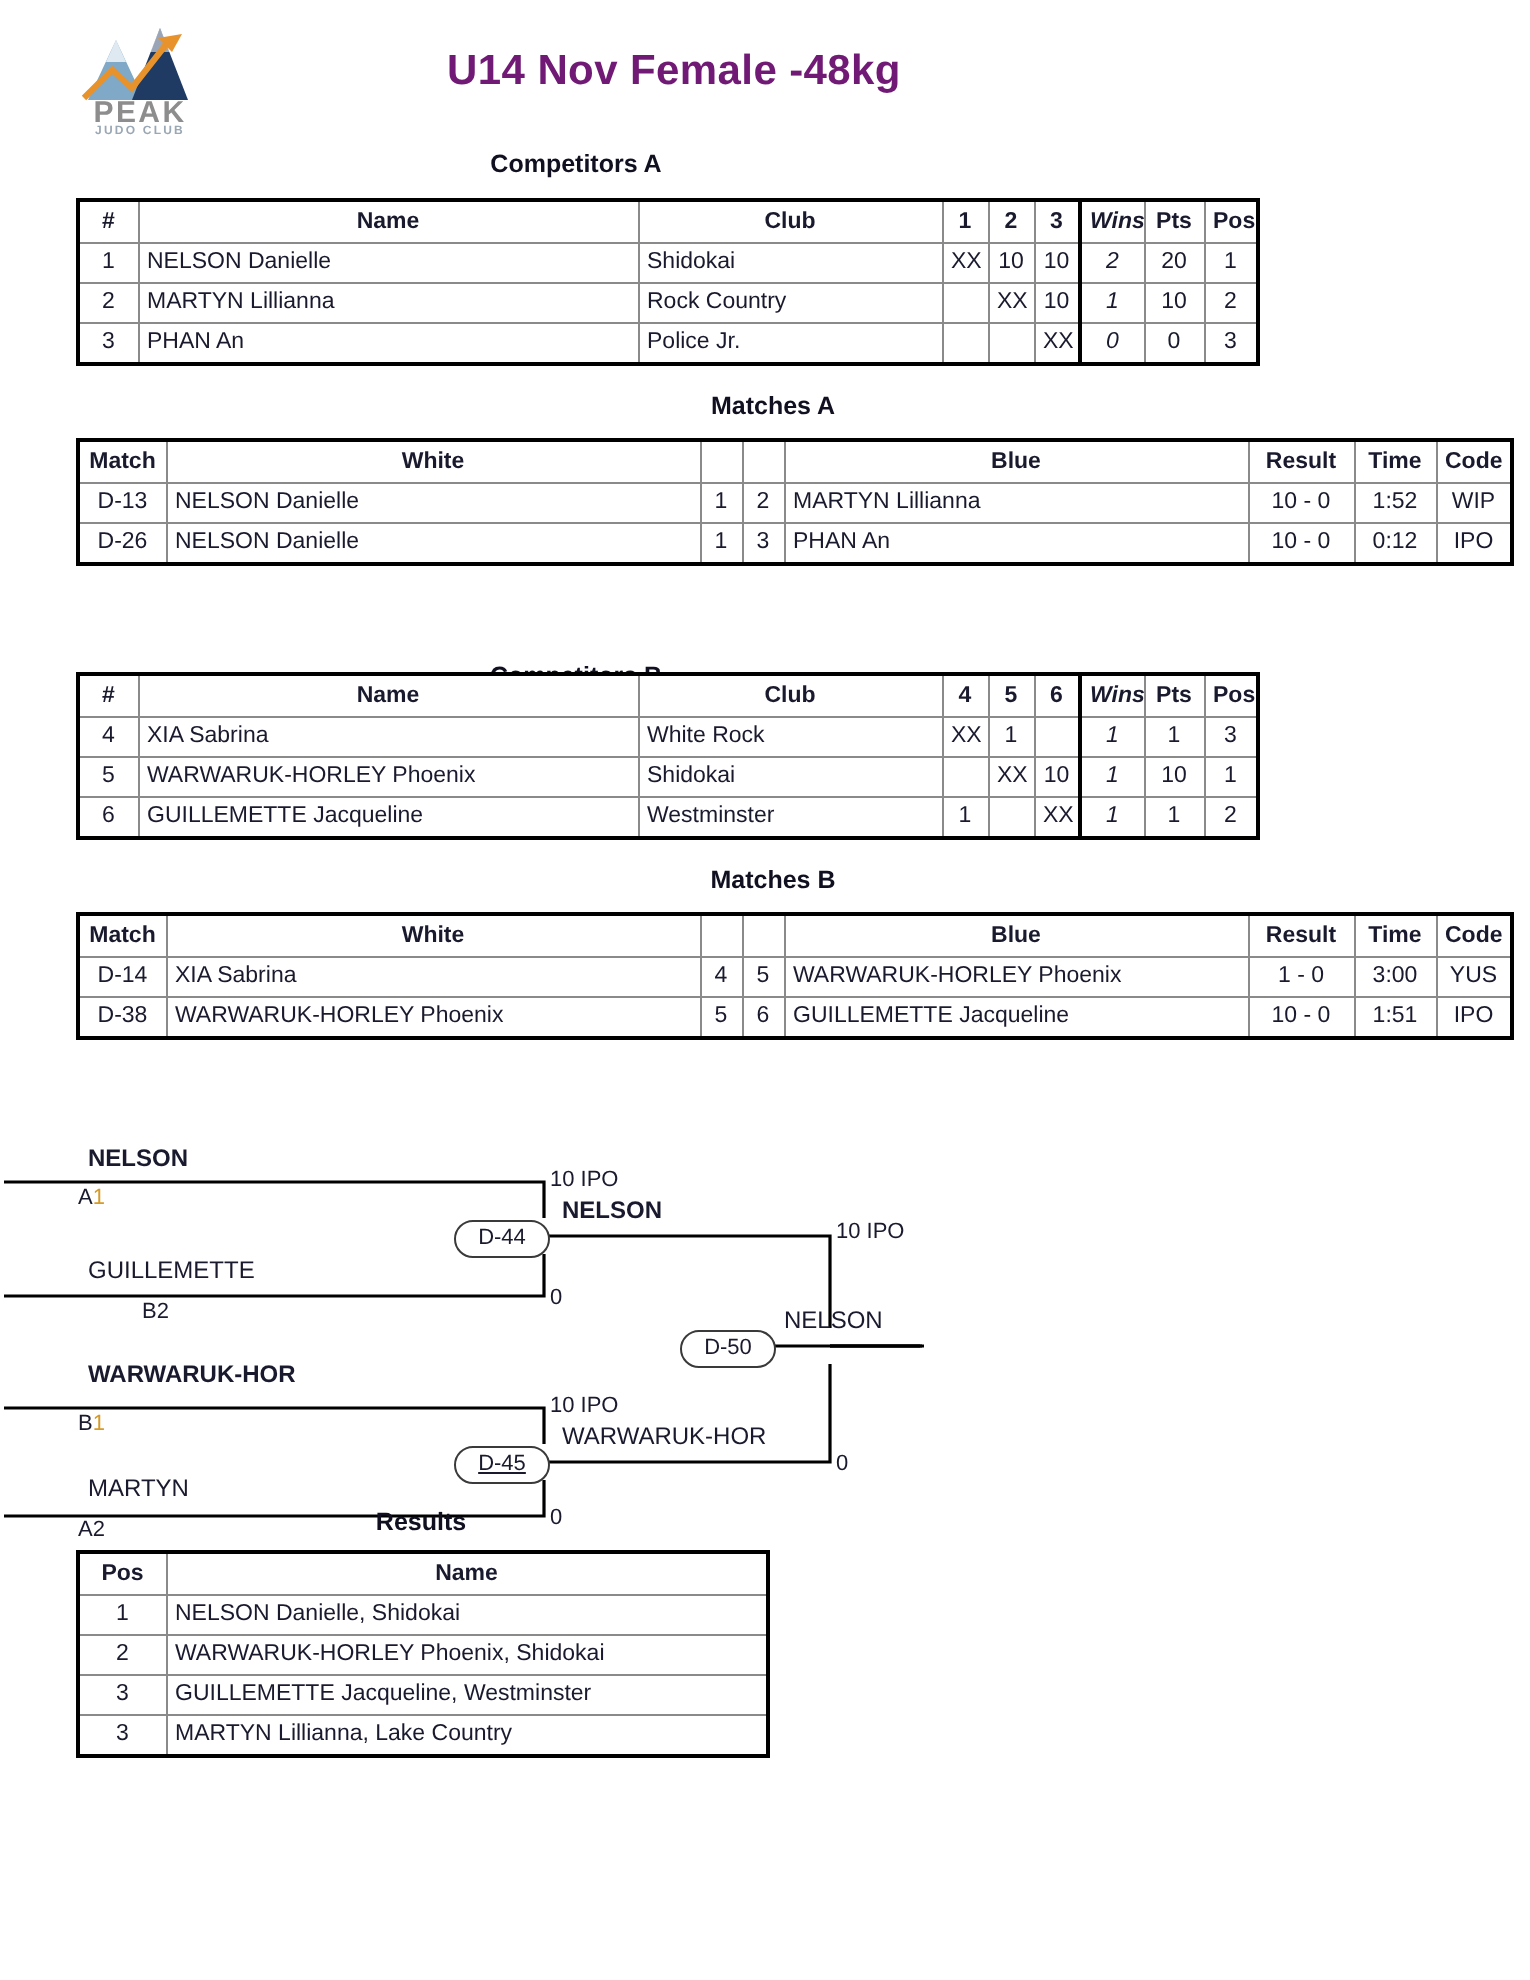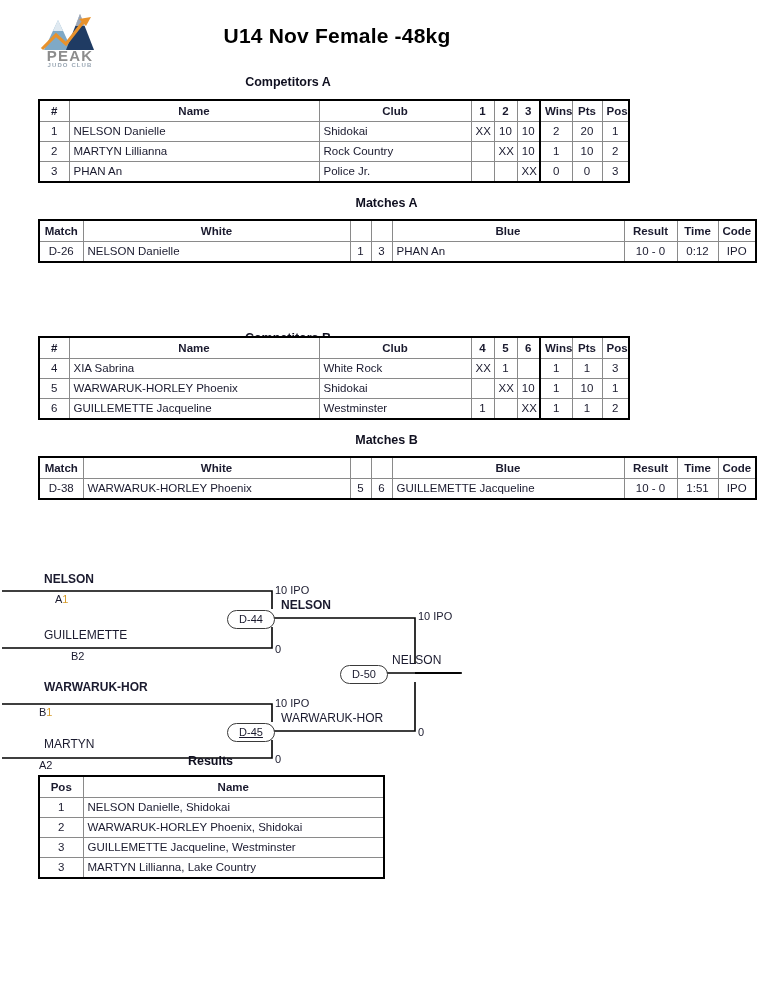--- a/index.html
+++ b/index.html
@@ -28,21 +28,21 @@
   
   #page-title {
     position: absolute;
     left: 0;
     top: 24px;
     width: 674px;
     text-align: center;
     font-size: 21px;
     font-weight: bold;
     letter-spacing: .2px;
-    color: #000000;
+    color: #701a75;
   }
 
   
   .section-caption {
     position: absolute;
     font-size: 12.5px;
     font-weight: bold;
     color: #101020;
     text-align: center;
   }
@@ -73,21 +73,21 @@
     height: 20px;
     line-height: 20px;
   }
   table.grid {
     border: 2px solid #000;
   }
   .tl { text-align: left; }
   .tc { text-align: center; }
   .bold { font-weight: bold; }
   .hi { color: #d59b2a; }     
-  .thick-l { border-left: 2px solid #000 !important; }
+  .thick-l { border-left: 2px solid #000 !important; font-style: italic; }
 
   
   #bracket {
     position: absolute;
     left: 0;
     top: 564px;
     width: 631px;
     height: 205px;
   }
   .bk-label {
@@ -215,20 +215,30 @@
       <th class="tc"></th>
       <th class="tc"></th>
       <th class="tc">Blue</th>
       <th class="tc">Result</th>
       <th class="tc">Time</th>
       <th class="tc">Code</th>
     </tr>
   </thead>
   <tbody id="match-a-body">
       <tr>
+        <td class="tc">D-13</td>
+        <td class="tl bold">NELSON Danielle</td>
+        <td class="tc hi">1</td>
+        <td class="tc">2</td>
+        <td class="tl">MARTYN Lillianna</td>
+        <td class="tc">10 - 0</td>
+        <td class="tc">1:52</td>
+        <td class="tc">WIP</td>
+      </tr>
+      <tr>
         <td class="tc">D-26</td>
         <td class="tl bold">NELSON Danielle</td>
         <td class="tc hi">1</td>
         <td class="tc">3</td>
         <td class="tl">PHAN An</td>
         <td class="tc">10 - 0</td>
         <td class="tc">0:12</td>
         <td class="tc">IPO</td>
       </tr>
     </tbody>
@@ -318,20 +328,30 @@
       <th class="tc"></th>
       <th class="tc"></th>
       <th class="tc">Blue</th>
       <th class="tc">Result</th>
       <th class="tc">Time</th>
       <th class="tc">Code</th>
     </tr>
   </thead>
   <tbody id="match-b-body">
       <tr>
+        <td class="tc">D-14</td>
+        <td class="tl bold">XIA Sabrina</td>
+        <td class="tc">4</td>
+        <td class="tc">5</td>
+        <td class="tl">WARWARUK-HORLEY Phoenix</td>
+        <td class="tc">1 - 0</td>
+        <td class="tc">3:00</td>
+        <td class="tc">YUS</td>
+      </tr>
+      <tr>
         <td class="tc">D-38</td>
         <td class="tl bold">WARWARUK-HORLEY Phoenix</td>
         <td class="tc">5</td>
         <td class="tc">6</td>
         <td class="tl">GUILLEMETTE Jacqueline</td>
         <td class="tc">10 - 0</td>
         <td class="tc hi">1:51</td>
         <td class="tc">IPO</td>
       </tr>
     </tbody>
@@ -349,21 +369,21 @@
     <path d="M272,167 L415,167 L415,118" stroke="#000" stroke-width="1.6" fill="none"></path>
 
     <path d="M415,109 L460,109" stroke="#000" stroke-width="1.6" fill="none"></path>
     <path d="M385,109 L462,109" stroke="#000" stroke-width="0" fill="none"></path>
     <path d="M415,109 L461,109" stroke="#000" stroke-width="1.6" fill="none"></path>
     <path d="M400,109 L462,109" stroke="#000" stroke-width="0"></path>
     <line x1="385" y1="109" x2="462" y2="109" stroke="#000" stroke-width="1.6"></line>
   </svg>
 
   <div class="bk-label bk-name b" style="left:44px; top:8px;">NELSON</div>
-  <div class="bk-label bk-seed" style="left:39px; top:29px;margin-left:16px;">
+  <div class="bk-label bk-seed" style="left:39px; top:29px;">
     <span>A</span><span class="hi">1</span>
   </div>
   <div class="bk-label bk-score" style="left:275px; top:20px;">10 IPO</div>
 
   <div class="bk-label bk-name" style="left:44px; top:64px;">GUILLEMETTE</div>
   <div class="bk-label bk-seed" style="left:39px; top:86px;margin-left:32px;">
     <span>B</span><span>2</span>
   </div>
   <div class="bk-label bk-score" style="left:275px; top:79px;">0</div>
 

